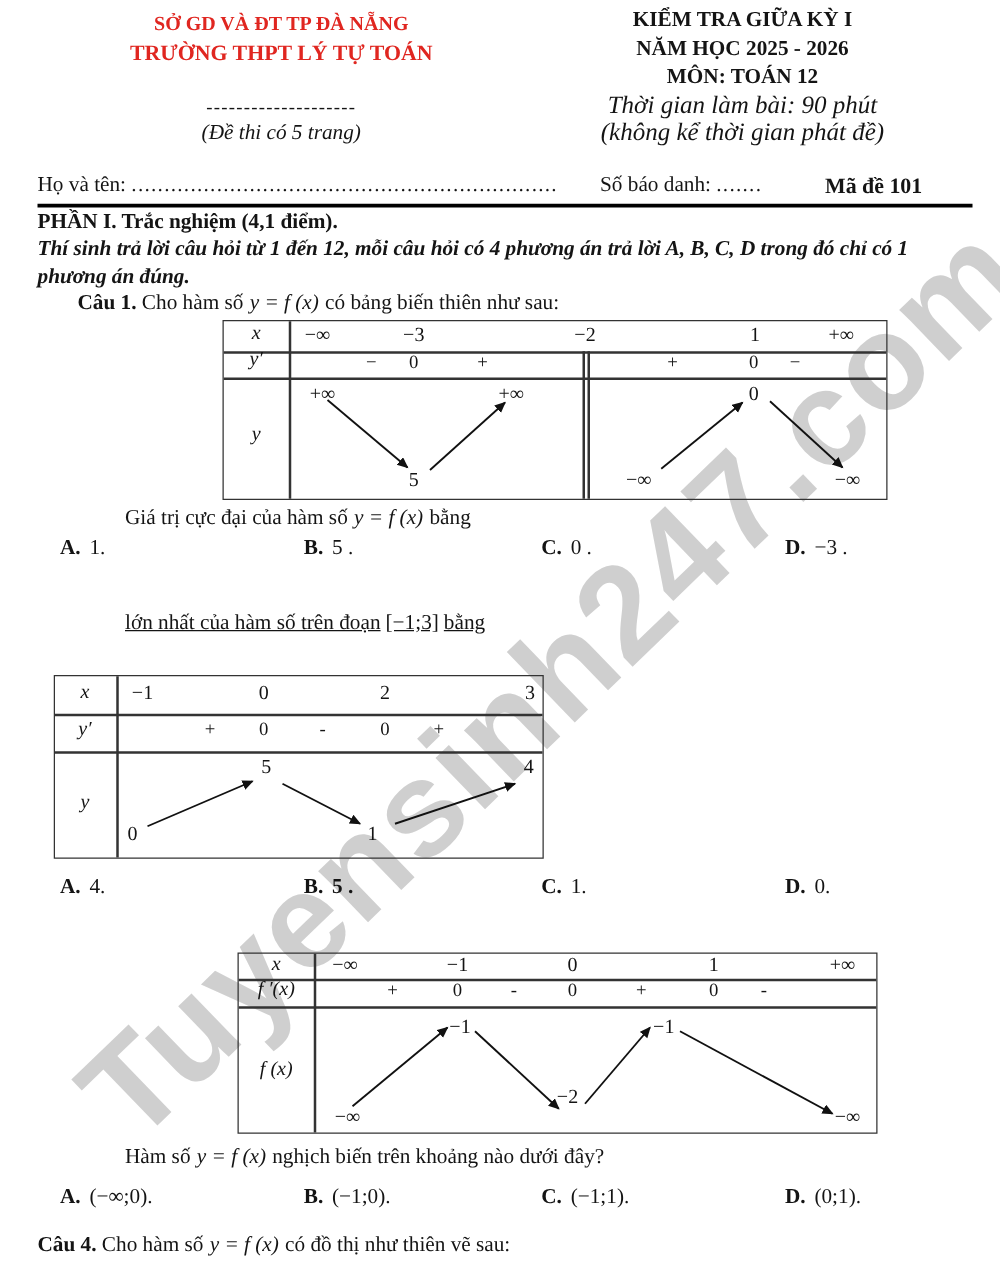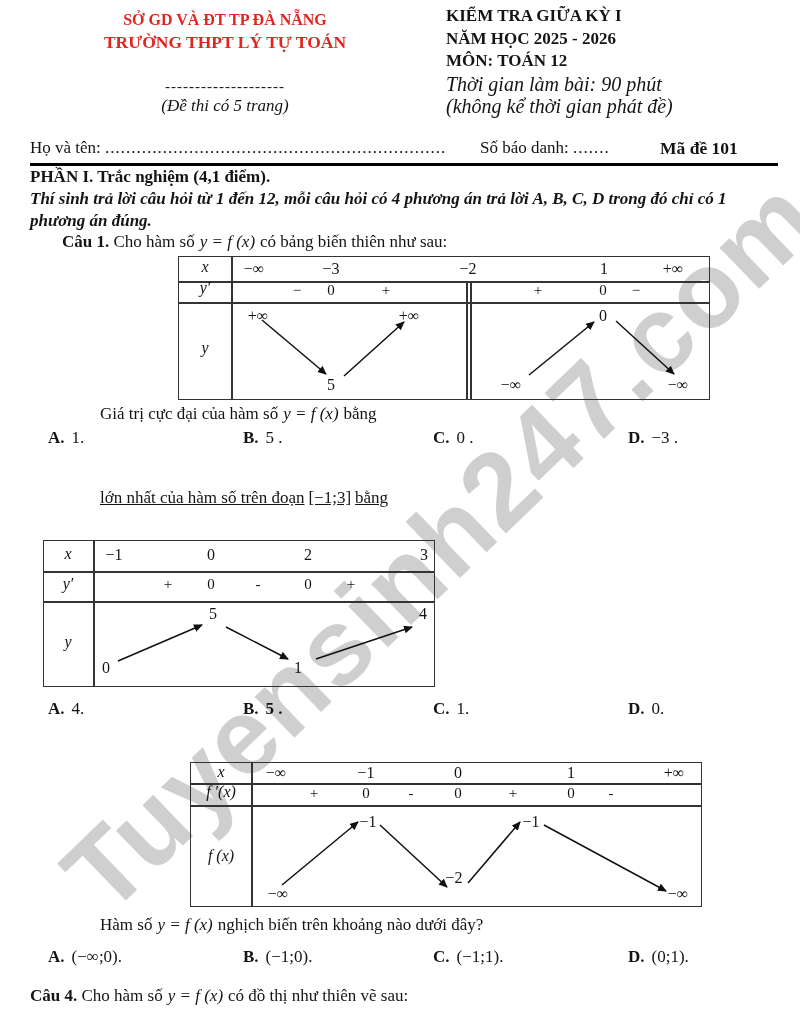--- a/index.html
+++ b/index.html
@@ -12,21 +12,21 @@
   .abs{position:absolute;white-space:nowrap;}
   .b{font-weight:bold;}
   .i{font-style:italic;}
   .m{font-style:italic;margin:0 5px;}
   .mn{font-style:normal;margin:0 4px;}
   .hdr-left{position:absolute;left:40px;top:9px;width:370px;text-align:center;line-height:22px;}
   .red1{color:#e02620;font-weight:bold;font-size:16px;}
   .red2{color:#e02620;font-weight:bold;font-size:17.5px;}
   .dashes{margin-top:24px;letter-spacing:1px;font-size:15px;line-height:18px;}
   .noteit{font-style:italic;}
-  .hdr-right{position:absolute;left:446px;top:5px;width:340px;line-height:22.5px;}
+  .hdr-right{position:absolute;left:424px;top:5px;width:340px;text-align:center;line-height:22.5px;}
   .hb{font-weight:bold;font-size:17px;}
   .hi{font-style:italic;font-size:20px;}
   .inforow{position:absolute;left:30px;top:138px;width:748px;height:22px;}
   .namewrap{position:absolute;left:0;width:415px;overflow:hidden;white-space:nowrap;display:inline-block;}
   .dots{letter-spacing:1px;}
   .sbd{position:absolute;left:450px;white-space:nowrap;}
   .code{position:absolute;left:630px;font-weight:bold;font-size:17.5px;white-space:nowrap;}
   .rule{position:absolute;left:30px;top:163px;width:748px;height:2.6px;background:#000;}
   .optrow{position:absolute;left:30px;width:748px;height:22px;}
   .opt{position:absolute;top:0;white-space:nowrap;}

